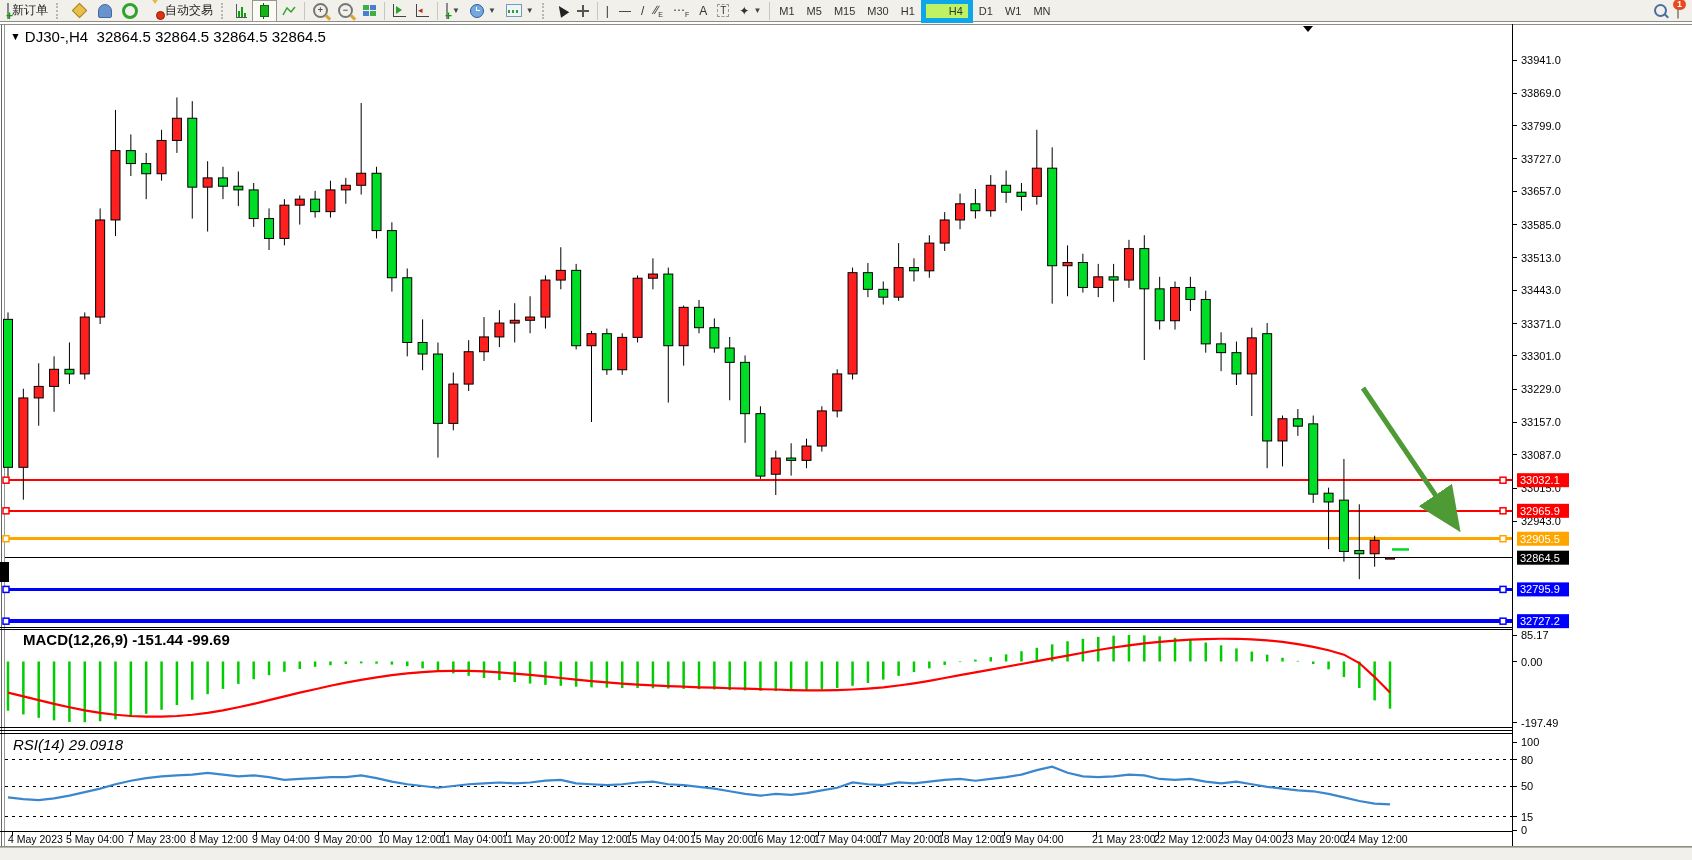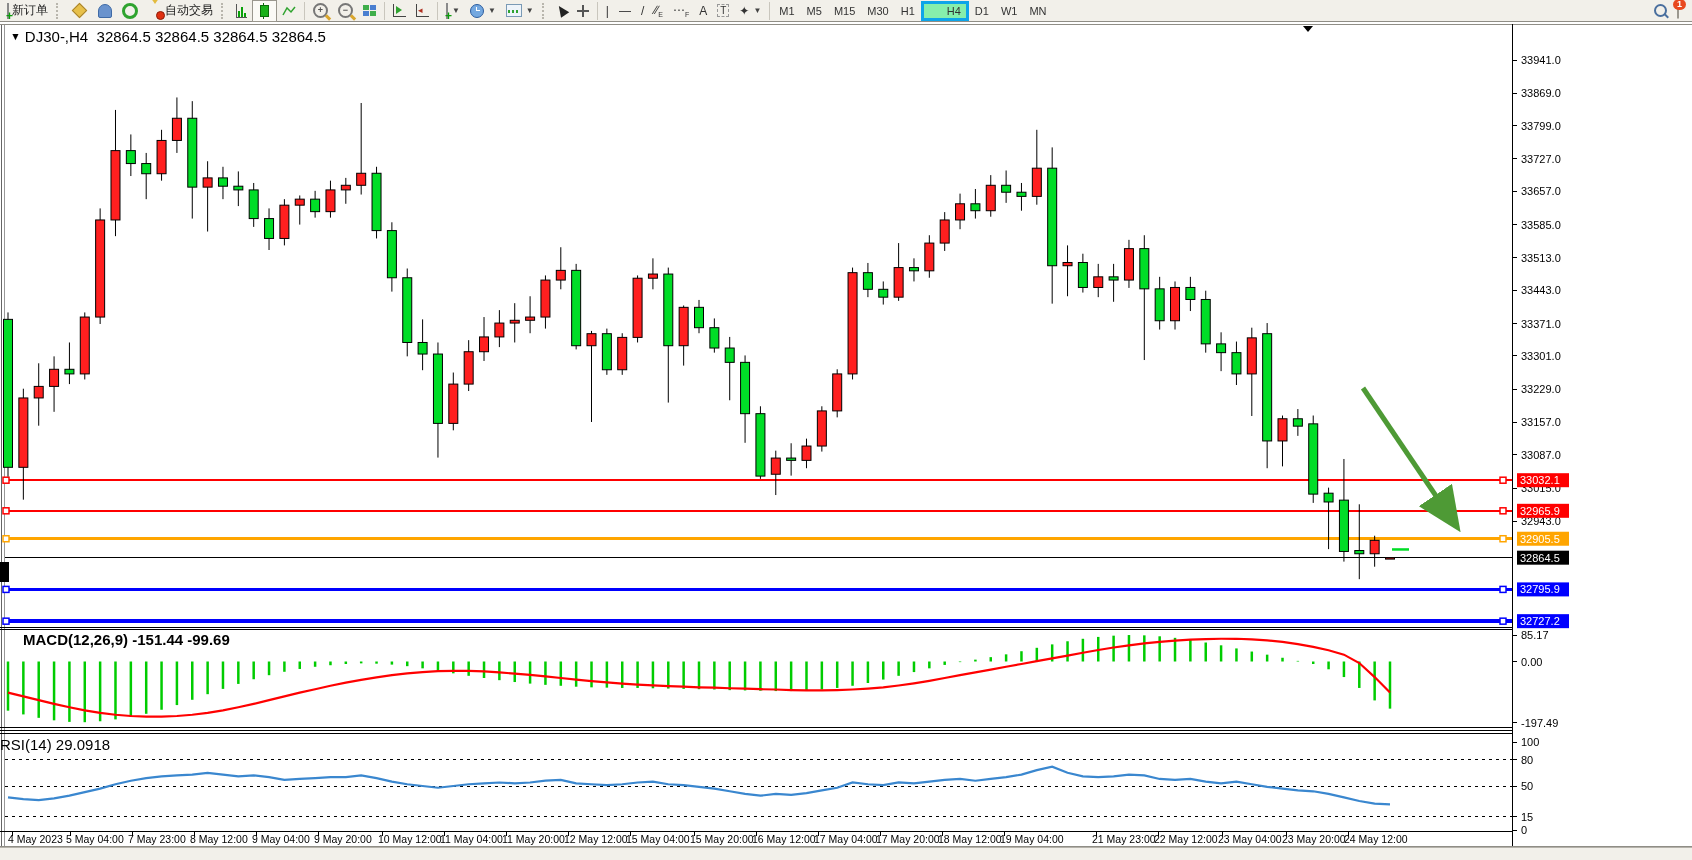--- a/index.html
+++ b/index.html
@@ -43,31 +43,31 @@
   .i-tpl{width:14px;height:11px;border:1px solid #7a9ab5;background:#eef4fa;position:relative;overflow:hidden;}
   .i-tpl:before{content:"";position:absolute;left:1px;top:5px;width:11px;height:3px;
      background:repeating-linear-gradient(80deg,#2fa32f 0 2px,transparent 2px 4px);}
   .caret{font-size:8px;color:#444;margin-left:1px;}
   .i-cursor{width:0;height:0;border-left:5px solid transparent;border-right:5px solid transparent;border-bottom:11px solid #222;transform:rotate(-35deg);}
   .i-cross{width:12px;height:12px;position:relative;}
   .i-cross:before{content:"";position:absolute;left:5px;top:0;width:2px;height:12px;background:#555;}
   .i-cross:after{content:"";position:absolute;left:0;top:5px;width:12px;height:2px;background:#555;}
   .glyph{font-size:12px;color:#333;}
   .tfbtn{font-size:11px;color:#333;padding:1px 5px;border:1px solid transparent;}
-  .tfbtn.active{background:#86efac;border:3px solid #0ea5e9;padding-left:23px;}
+  .tfbtn.active{background:#bef264;border:5px solid #0ea5e9;padding-left:23px;}
   .i-search{width:9px;height:9px;border:2px solid #4a6f9e;border-radius:50%;position:relative;}
   .i-search:after{content:"";position:absolute;width:5px;height:2px;background:#4a6f9e;right:-4px;bottom:-2px;transform:rotate(45deg);}
   .i-chat{width:13px;height:10px;border:1px solid #9a978e;border-radius:3px;background:#fdfdfb;position:relative;}
   .badge{position:absolute;top:-5px;right:-7px;min-width:11px;height:11px;border-radius:50%;background:#e8491f;
          color:#fff;font-size:9px;font-weight:bold;text-align:center;line-height:11px;padding:0 1px;}
   
   .overlay{position:absolute;font-size:15px;color:#000;z-index:3;white-space:pre;}
   #chart-title{left:8px;top:28px;}
   #macd-label{left:23px;top:631px;font-weight:bold;}
-  #rsi-label{left:0;top:736px;}
+  #rsi-label{left:13px;top:736px;font-style:italic;}
   .tri{display:inline-block;transform:scale(.7);margin-right:2px;}
   #bottom-strip{position:absolute;left:0;top:847px;width:1692px;height:13px;background:#f2f0ea;border-top:1px solid #b5b2aa;}
   svg{position:absolute;left:0;top:0;}
   svg text{font-family:"Liberation Sans", sans-serif;}
 </style>
 </head>
 <body>
 
 <div id="app">
 

